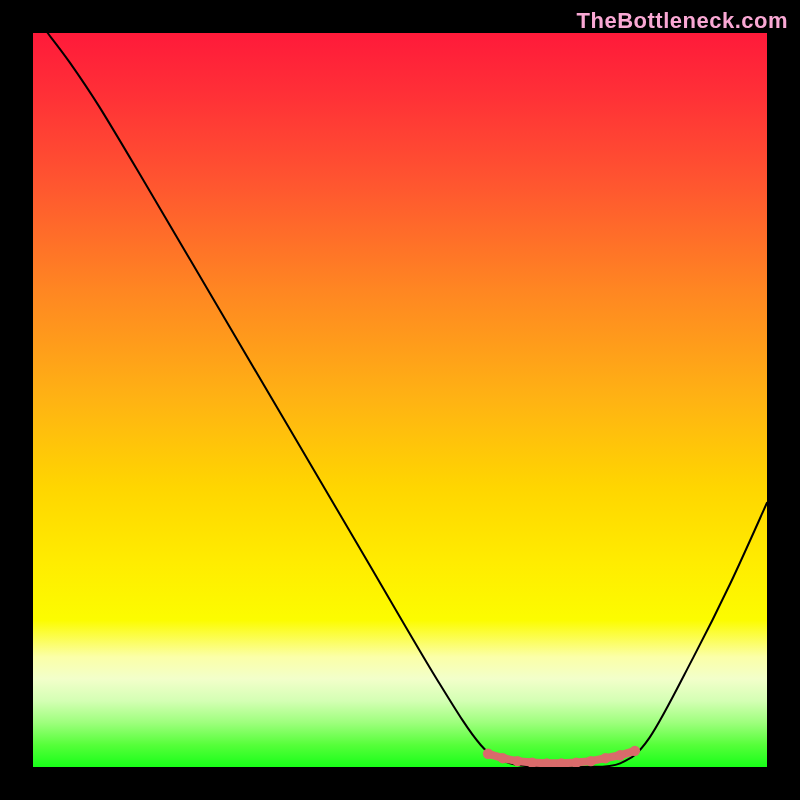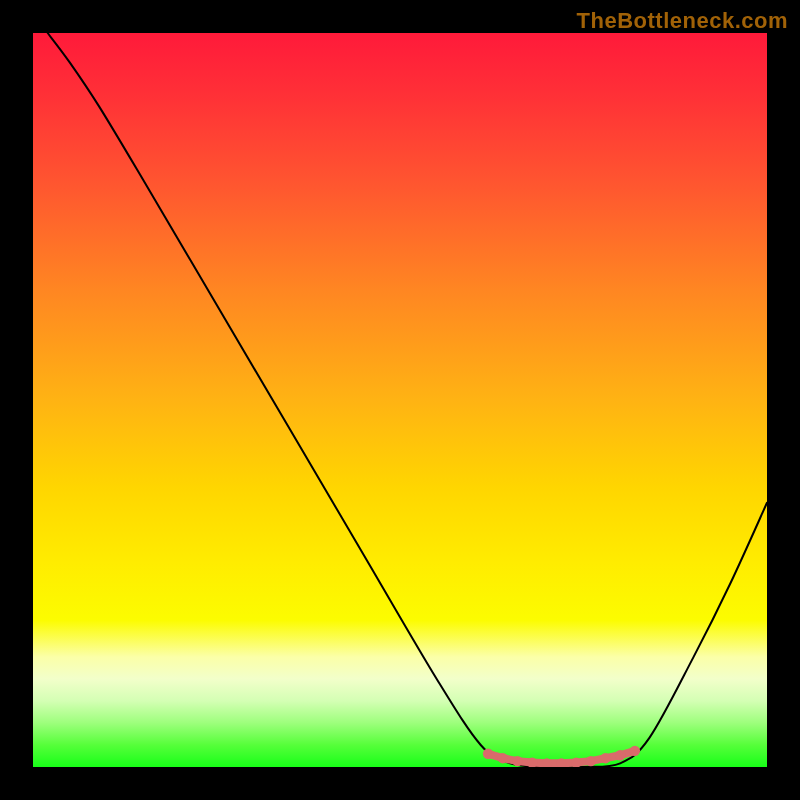--- a/index.html
+++ b/index.html
@@ -1,17 +1,17 @@
 <!DOCTYPE html>
 <html><head>
 <meta charset="utf-8">
 <style>
 * { margin: 0; padding: 0; box-sizing: border-box; }
 body { width: 800px; height: 800px; background: #000; position: relative; overflow: hidden; }
-.watermark { position: absolute; top: 8px; right: 12px; font-family: Arial, sans-serif; font-size: 22px; font-weight: bold; color: #a16207; letter-spacing: 0.5px; z-index: 10; }
+.watermark { position: absolute; top: 8px; right: 12px; font-family: Arial, sans-serif; font-size: 22px; font-weight: bold; color: #f9a8d4; letter-spacing: 0.5px; z-index: 10; }
 .plot-area { position: absolute; left: 33px; top: 33px; width: 734px; height: 734px; }
 .gradient-bg { position: absolute; left: 0; top: 0; width: 100%; height: 100%; background: linear-gradient(to bottom,
   #ff1a3a 0%,
   #ff2f37 8%,
   #ff5430 20%,
   #ff8622 35%,
   #ffb313 50%,
   #ffd600 62%,
   #ffec00 72%,
   #fcfc00 80%,

